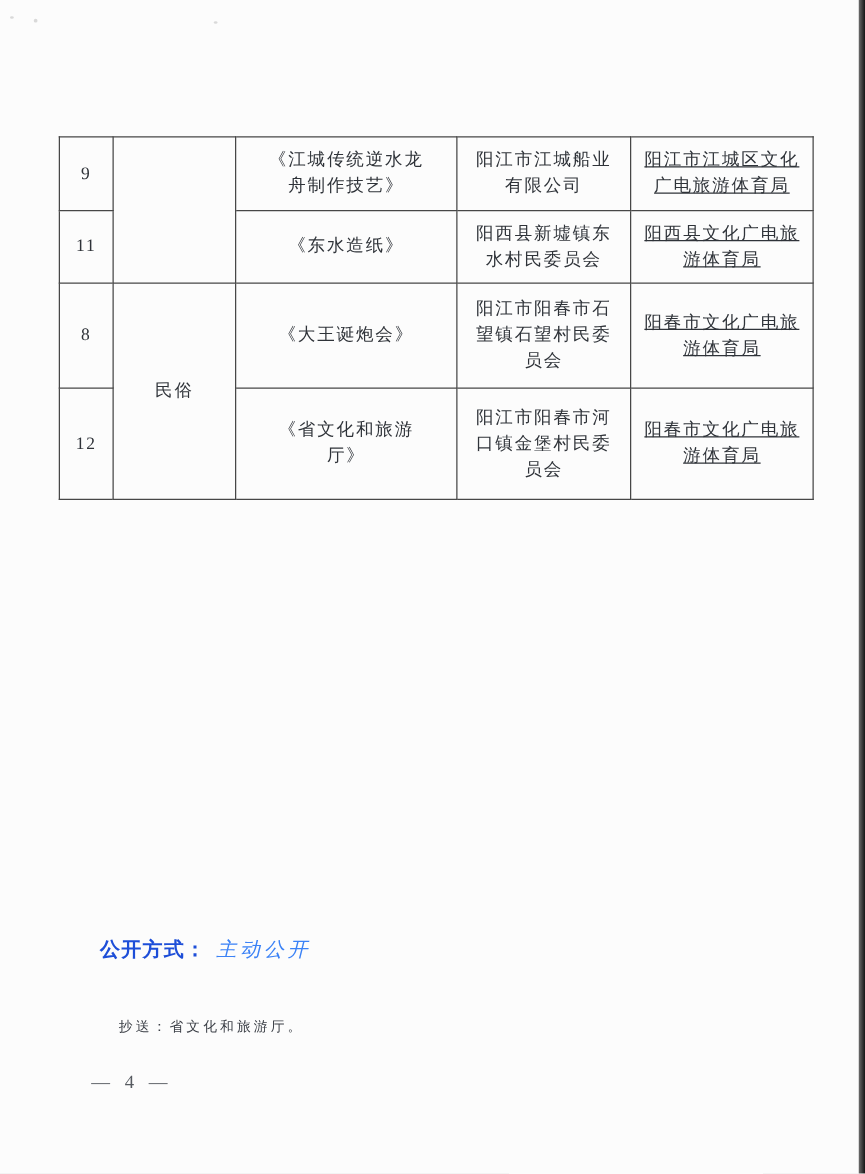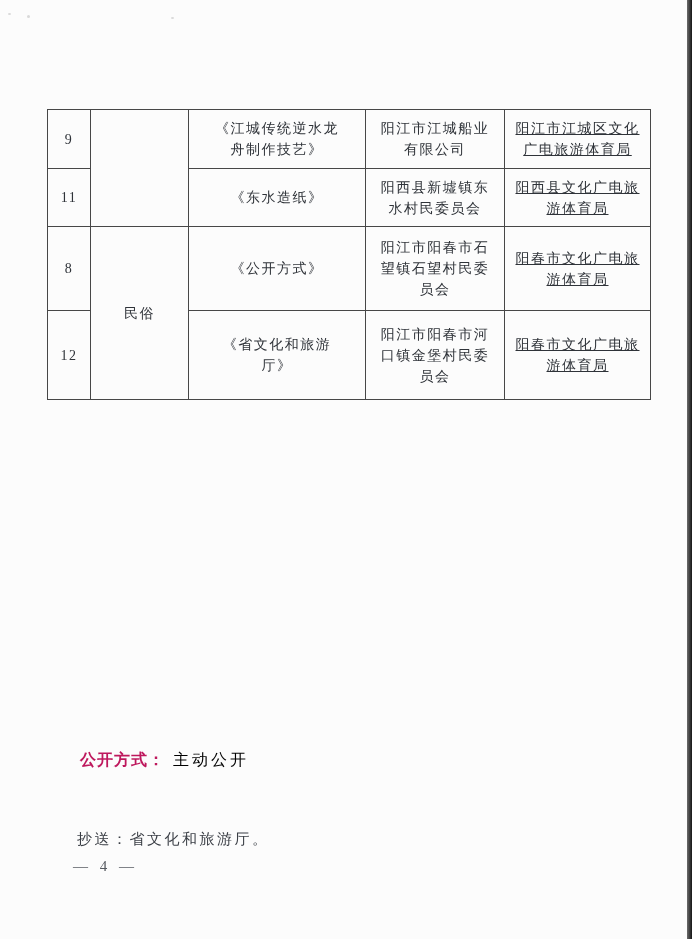--- a/index.html
+++ b/index.html
@@ -55,33 +55,32 @@
   .publicity {
     position: absolute;
     left: 80px; top: 750px;
     font-size: 16px;
     letter-spacing: 1px;
     white-space: nowrap;
   }
   .publicity .label {
     font-family: "Liberation Sans", sans-serif;
     font-weight: bold;
-    color: #be185d;
+    color: #1d4ed8;
     margin-right: 8px;
   }
-  .publicity .value { color: #000000; letter-spacing: 3px; }
+  .publicity .value { color: #3b82f6; letter-spacing: 3px; font-style: italic; }
 
   .cc-line {
     position: absolute;
-    left: 77px; top: 814px;
-    font-size: 15px;
+    left: 95px; top: 814px;
+    font-size: 11px;
     letter-spacing: 2.5px;
     color: #3a3e45;
     white-space: nowrap;
-    margin-top: 16px;
   }
   .page-number {
     position: absolute;
     left: 73px; top: 858px;
     font-size: 15px;
     letter-spacing: 4px;
     color: #565a60;
     white-space: nowrap;
   }
 </style>
@@ -112,21 +111,21 @@
       </tr>
       <tr class="r10">
         <td class="num">11</td>
         <td class="title">《东水造纸》</td>
         <td class="unit">阳西县新墟镇东水村民委员会</td>
         <td class="dept">阳西县文化广电旅游体育局</td>
       </tr>
       <tr class="r11">
         <td class="num">8</td>
         <td class="cat" rowspan="2">民俗</td>
-        <td class="title">《公开方式》</td>
+        <td class="title">《大王诞炮会》</td>
         <td class="unit">阳江市阳春市石望镇石望村民委员会</td>
         <td class="dept">阳春市文化广电旅游体育局</td>
       </tr>
       <tr class="r12">
         <td class="num">12</td>
         <td class="title">《省文化和旅游厅》</td>
         <td class="unit">阳江市阳春市河口镇金堡村民委员会</td>
         <td class="dept">阳春市文化广电旅游体育局</td>
       </tr>
     </tbody>

